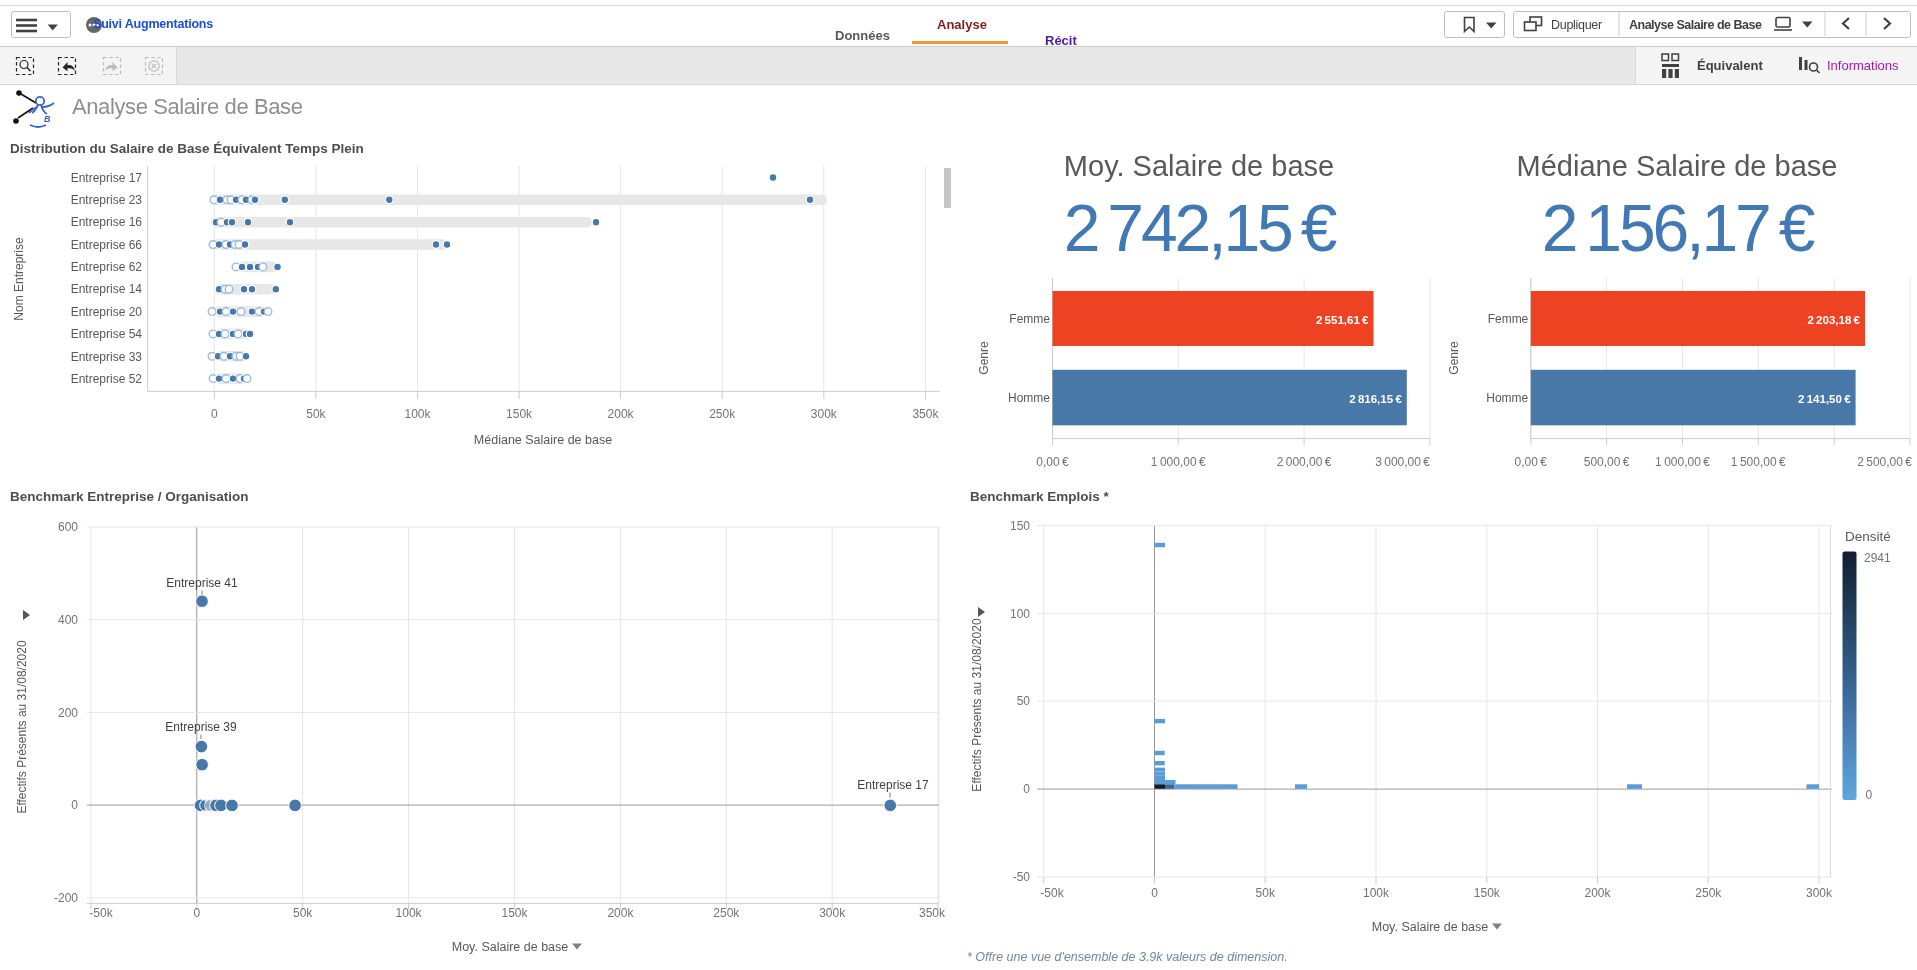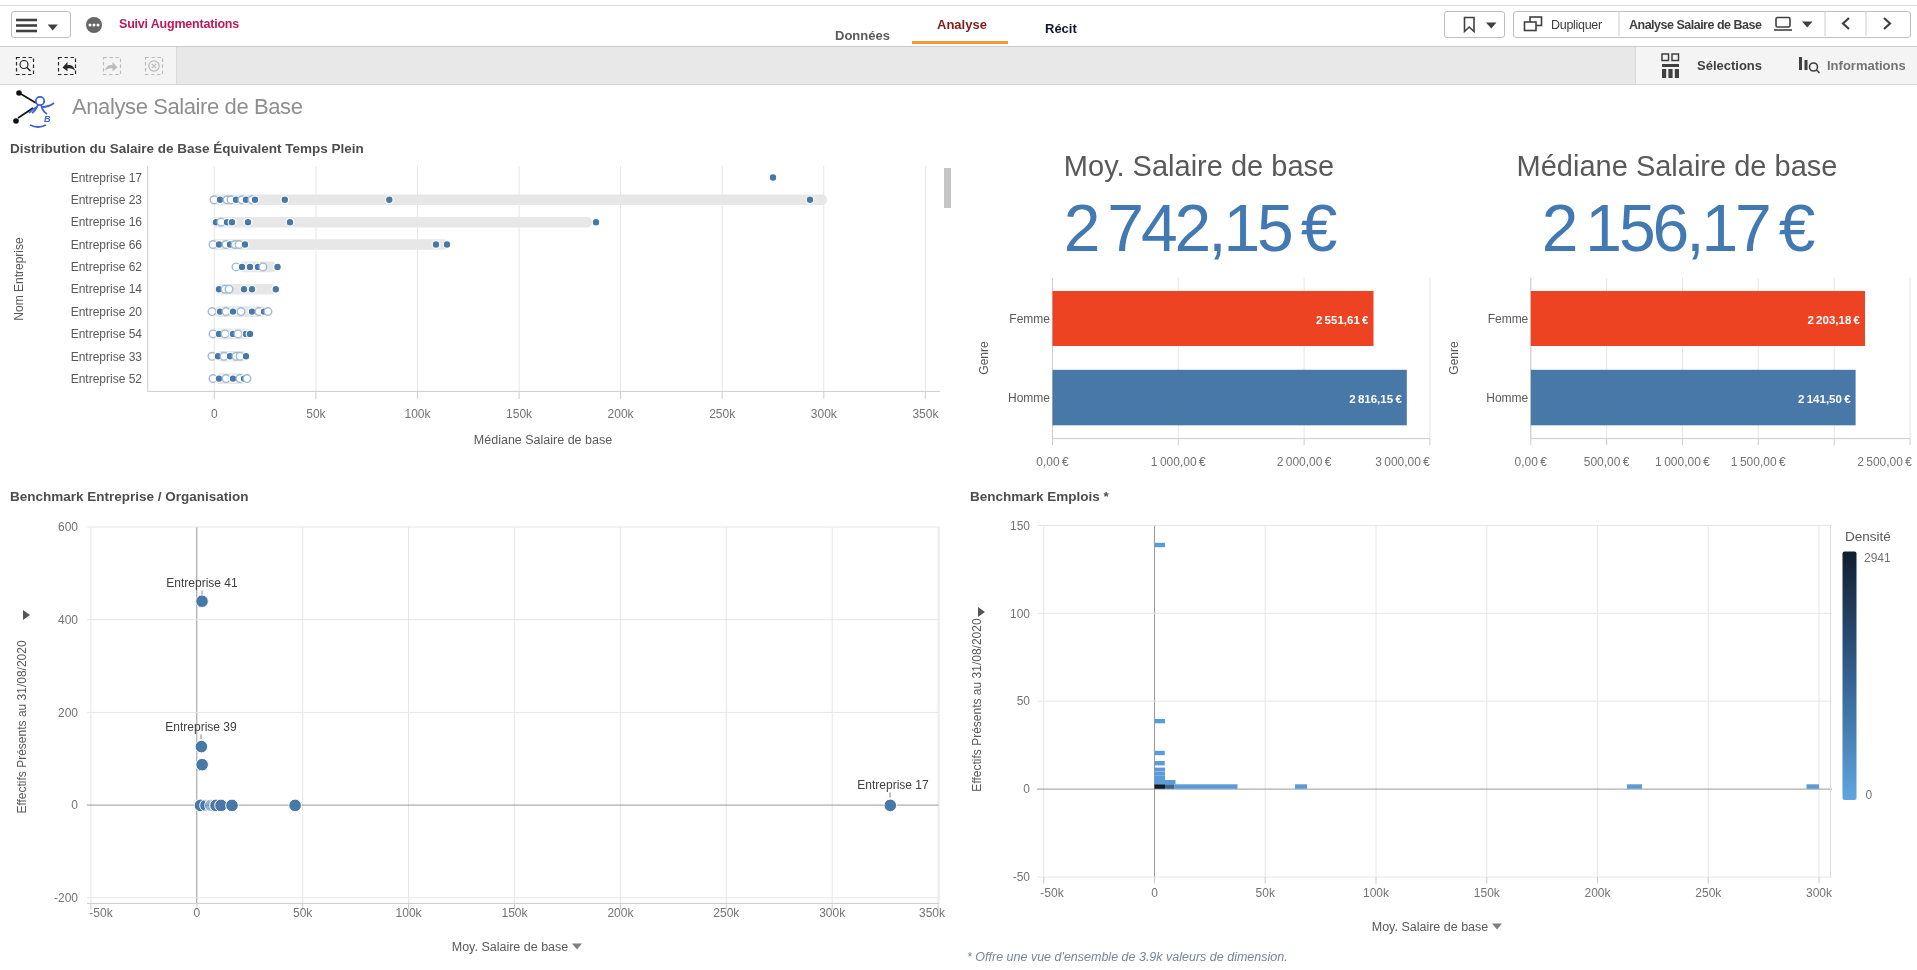--- a/index.html
+++ b/index.html
@@ -14,25 +14,25 @@
         <line x1="4" y1="19" x2="25" y2="19"></line>
       </g>
 <path d="M35.7 12.5 L45.8 12.5 L40.7 18.5 Z" fill="#404040"></path>
     </svg></div>
 <svg class="abs" style="left:84px;top:15px" width="20" height="20">
     <circle cx="10" cy="10" r="8" fill="#666"></circle>
     <circle cx="6" cy="10" r="1.5" fill="#fff"></circle>
     <circle cx="10" cy="10" r="1.5" fill="#fff"></circle>
     <circle cx="14" cy="10" r="1.5" fill="#fff"></circle>
   </svg>
-<div class="abs" style="left:119px;top:17px;font-size:12.5px;letter-spacing:-0.2px;font-weight:bold;color:#be185d">Suivi Augmentations</div>
+<div class="abs" style="left:93px;top:17px;font-size:12.5px;letter-spacing:-0.2px;font-weight:bold;color:#1d4ed8">Suivi Augmentations</div>
 <div class="abs" style="left:835px;top:28px;font-size:13px;font-weight:bold;color:#595959">Données</div>
 <div class="abs" style="left:937px;top:17px;font-size:13px;font-weight:bold;color:#7f1d1d">Analyse</div>
 <div class="abs" style="left:912px;top:41px;width:96px;height:3px;background:#f09a36"></div>
-<div class="abs" style="left:1045px;top:21px;font-size:13px;font-weight:bold;color:#0f172a">Récit</div>
+<div class="abs" style="left:1045px;top:33px;font-size:13px;font-weight:bold;color:#4c1d95">Récit</div>
 <div class="abs" style="left:1444px;top:11px;width:59px;height:25px;border:1px solid #bfbfbf;border-radius:3px;background:#fff">
 <svg width="59" height="25">
       <path d="M19.5 5.5 h9.5 v14 l-4.75 -4.5 l-4.75 4.5 Z" fill="none" stroke="#404040" stroke-width="1.6"></path>
 <path d="M41 10.5 L51.5 10.5 L46.25 16.5 Z" fill="#404040"></path>
     </svg></div>
 <div class="abs" style="left:1513px;top:11px;width:396px;height:25px;border:1px solid #bfbfbf;border-radius:3px;background:#fff"></div>
 <svg class="abs" style="left:1513px;top:11px" width="396" height="25">
 <line x1="106" y1="0" x2="106" y2="25" stroke="#ccc"></line>
     <line x1="312" y1="0" x2="312" y2="25" stroke="#ccc"></line>
     <line x1="353" y1="0" x2="353" y2="25" stroke="#ccc"></line>
@@ -78,22 +78,22 @@
  <rect x="1662" y="17" width="17" height="3" fill="#404040"></rect>
  <rect x="1662" y="22" width="4.2" height="9" fill="#404040"></rect>
       <rect x="1668.4" y="22" width="4.2" height="9" fill="#404040"></rect>
       <rect x="1674.8" y="22" width="4.2" height="9" fill="#404040"></rect>
  <rect x="1799" y="10" width="3" height="13" fill="#404040"></rect>
       <rect x="1804.5" y="13" width="3" height="10" fill="#404040"></rect>
  <circle cx="1813.5" cy="20" r="4" fill="none" stroke="#404040" stroke-width="1.6"></circle>
       <line x1="1816.5" y1="23" x2="1819.5" y2="26" stroke="#404040" stroke-width="1.6"></line>
 </g>
 </svg>
-<div class="abs" style="left:1697px;top:58px;font-size:13px;font-weight:bold;color:#404040">Sélections</div>
-<div class="abs" style="left:1827px;top:58px;font-size:13px;font-weight:bold;color:#737373">Informations</div>
+<div class="abs" style="left:1697px;top:58px;font-size:13px;font-weight:bold;color:#404040">Équivalent</div>
+<div class="abs" style="left:1827px;top:58px;font-size:13px;font-weight:normal;color:#a21caf">Informations</div>
 <svg class="abs" style="left:0;top:0" width="1917" height="970" font-family="Liberation Sans, sans-serif">
 <g>
 <circle cx="19" cy="93" r="2.8" fill="#111"></circle>
       <circle cx="16" cy="121" r="2.8" fill="#111"></circle>
 <line x1="21" y1="94" x2="36" y2="103" stroke="#111" stroke-width="1.6"></line>
 <line x1="18" y1="118" x2="33" y2="108" stroke="#111" stroke-width="1.6"></line>
 <g stroke="#3a62c8" stroke-width="1.8" fill="none">
 <circle cx="40" cy="101" r="4.2"></circle>
 <path d="M38 105 q-3 6 -6 8"></path>
         <path d="M41 105 q2 7 6 9"></path>

